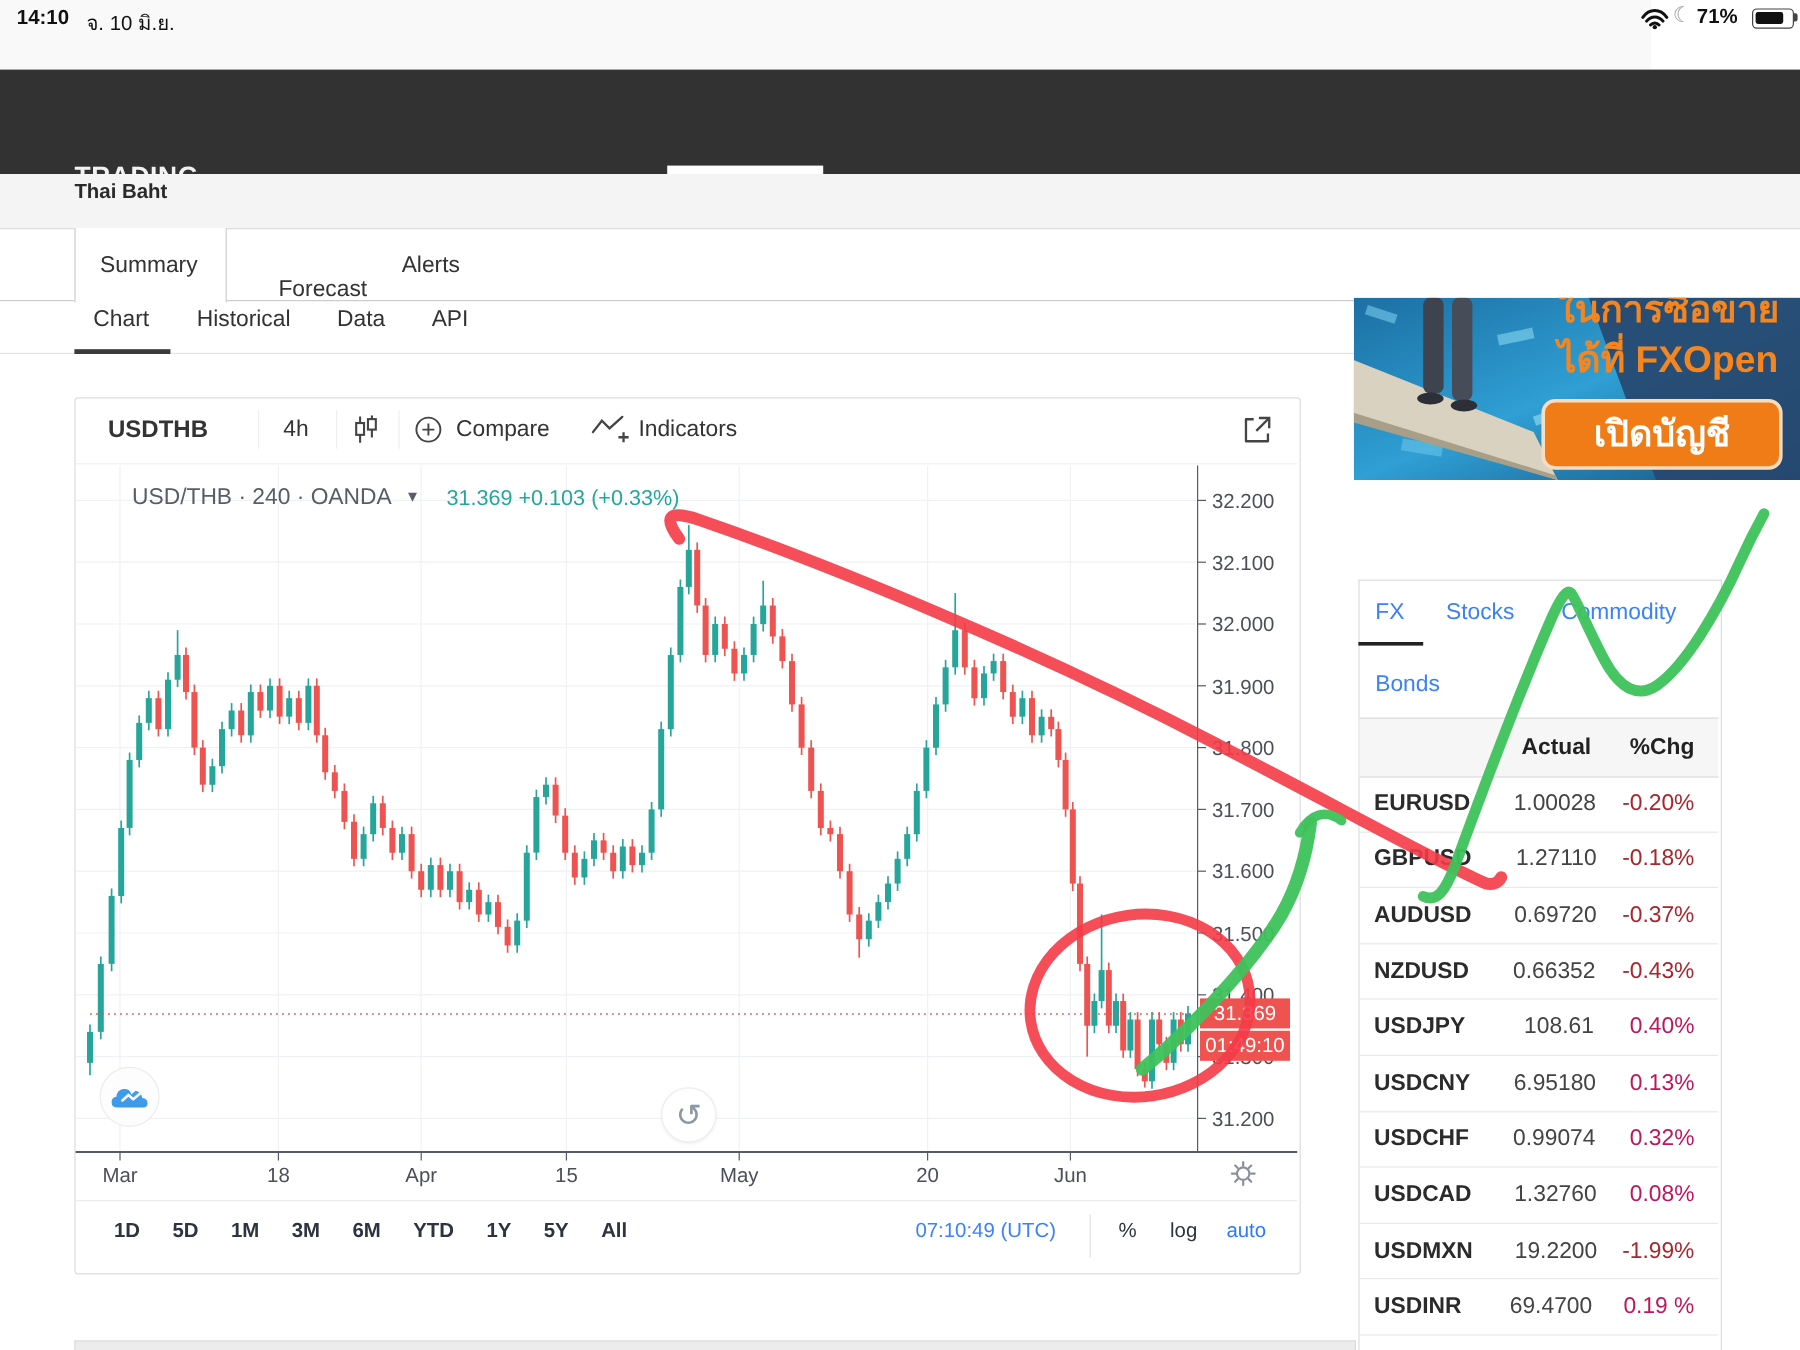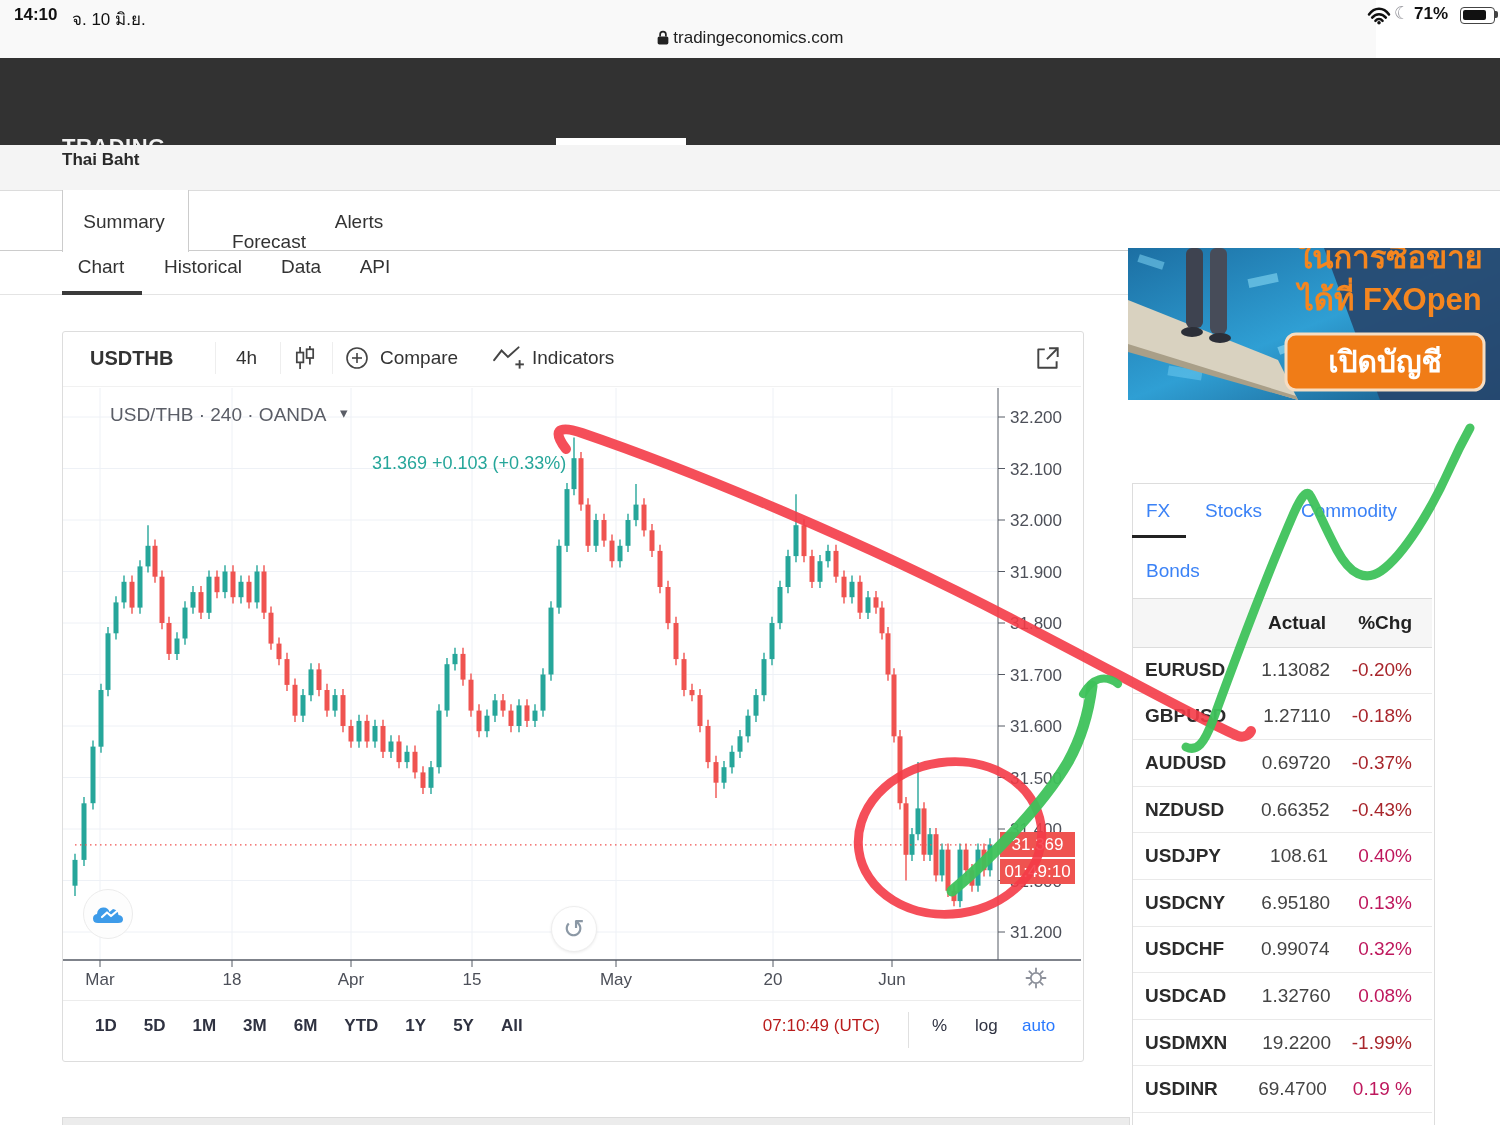--- a/index.html
+++ b/index.html
@@ -36,34 +36,34 @@
   .tabtxt{top:211px;font-size:19px;color:#333;transform:translateX(-50%);}
   .subtabtxt{top:256px;font-size:19px;color:#333;transform:translateX(-50%);}
   .subtab-underline{left:62px;top:291px;width:80px;height:4px;background:#3a3a3a;}
   .subtabs-line{left:0;top:294px;width:1500px;height:1px;background:#e4e4e4;}
   
   .card{left:62px;top:331px;width:1020px;height:729px;border:1px solid #ddd;border-radius:3px;background:#fff;}
   .chdr{top:347px;font-size:19px;color:#333;}
   .chdr-sep{top:342px;width:1px;height:32px;background:#eee;}
   .legend{left:110px;top:404px;font-size:19px;color:#5a5d66;}
   .legend-caret{left:340px;top:404px;font-size:15px;color:#5a5d66;}
-  .quote{left:372px;top:405px;font-size:18px;color:#26a69a;margin-top:48px;}
+  .quote{left:372px;top:405px;font-size:18px;color:#26a69a;}
   .ylab{left:1010px;font-size:17px;color:#4c4f58;}
   .xlab{top:970px;font-size:17px;color:#4c4f58;transform:translateX(-50%);}
   .ptag{left:1000px;width:75px;height:25px;background:#ef5350;color:#fff;font-size:17px;
         display:flex;align-items:center;justify-content:center;}
   .wm-circle{left:83px;top:889px;width:48px;height:48px;border-radius:50%;background:#fdfdfd;border:1px solid #ececec;
         display:flex;align-items:center;justify-content:center;}
   .refresh-circle{left:551px;top:906px;width:44px;height:44px;border-radius:50%;background:#fff;border:1px solid #eee;
         box-shadow:0 1px 3px rgba(0,0,0,.08);display:flex;align-items:center;justify-content:center;
         font-size:26px;color:#8b98a5;}
   .tb-sep{left:908px;top:1012px;width:1px;height:36px;background:#e0e0e0;}
   .ranges{left:95px;top:1016px;display:flex;gap:27px;font-size:17px;font-weight:bold;color:#2f3241;}
   .ranges span{cursor:pointer;}
-  .clock{left:735px;top:1016px;width:145px;text-align:right;font-size:17px;color:#b91c1c;}
+  .clock{left:735px;top:1016px;width:145px;text-align:right;font-size:17px;color:#3b82f6;}
   .tbtn{top:1016px;font-size:17px;color:#2f3241;cursor:pointer;}
   .auto{color:#2979ff;}
   .bottomstrip{left:62px;top:1117px;width:1066px;height:8px;background:#ececec;border:1px solid #dcdcdc;border-bottom:none;}
   
   .ad{left:1128px;top:248px;width:372px;height:152px;overflow:hidden;}
   .panel{left:1132px;top:483px;width:301px;height:642px;border:1px solid #ddd;border-bottom:none;background:#fff;}
   .mtab{font-size:19px;color:#3b82f6;cursor:pointer;}
   .fx-underline{left:1132px;top:535px;width:54px;height:3px;background:#222;}
   .thead{left:1133px;top:598px;width:299px;height:48px;background:#f6f6f6;border-top:1px solid #ddd;border-bottom:1px solid #ddd;
          display:flex;align-items:center;font-size:19px;font-weight:bold;color:#222;}
@@ -88,27 +88,20 @@
     <path d="M2.5,9 C5,5.5 8.3,3.6 12,3.6 C15.7,3.6 19,5.5 21.5,9" fill="none" stroke="#111" stroke-width="2.4" stroke-linecap="round"></path>
     <path d="M5.5,12 C7.3,9.8 9.5,8.7 12,8.7 C14.5,8.7 16.7,9.8 18.5,12" fill="none" stroke="#111" stroke-width="2.4" stroke-linecap="round"></path>
     <path d="M8.6,15 C9.6,13.9 10.7,13.4 12,13.4 C13.3,13.4 14.4,13.9 15.4,15" fill="none" stroke="#111" stroke-width="2.4" stroke-linecap="round"></path>
     <circle cx="12" cy="16.8" r="1.7" fill="#111"></circle>
   </svg>
   <span class="abs st-moon">☾</span>
   <span class="abs st-pct">71%</span>
   <div class="abs st-batt-body"></div>
   <div class="abs st-batt-fill"></div>
   <div class="abs st-batt-nub"></div>
-  <div class="abs url-row">
-    <svg style="display:inline-block;vertical-align:-2px;" width="12" height="15" viewBox="0 0 11 14">
-      <rect x="0.5" y="6" width="10" height="7.5" rx="1.5" fill="#222"></rect>
-      <path d="M2.8,6 V4.3 A2.7,2.7 0 0 1 8.2,4.3 V6" fill="none" stroke="#222" stroke-width="1.6"></path>
-    </svg>
-    <span>tradingeconomics.com</span>
-  </div>
 </div>
 
 <div class="abs navbar">
   <div class="abs logo1" style="position:absolute;">TRADING</div>
   <div class="abs logo2">ECONOMICS</div>
   <span class="abs navitem" style="left:286px;">Calendar</span>
   <span class="abs navitem" style="left:415px;"><span>Indicators</span> <span class="caret">▾</span></span>
   <div class="abs nav-markets"><span>Markets</span>&nbsp;<span class="caret">▾</span></div>
   <span class="abs navitem" style="left:704px;"><span>Forecasts</span> <span class="caret">▾</span></span>
   <input class="abs nav-search" placeholder="Search" style="">
@@ -564,21 +557,21 @@
 <span class="abs mtab" style="left:1146px;top:560px;">Bonds</span>
 <div class="abs fx-underline"></div>
 
 <div class="abs thead">
   <span class="c2">Actual</span>
   <span class="c3">%Chg</span>
 </div>
 <div class="abs fxrows" id="fxrows">
     <div class="fxrow">
       <span class="sym">EURUSD</span>
-      <span class="act">1.13082</span>
+      <span class="act">1.00028</span>
       <span class="chg neg">-0.20%</span>
     </div>
     <div class="fxrow">
       <span class="sym">GBPUSD</span>
       <span class="act">1.27110</span>
       <span class="chg neg">-0.18%</span>
     </div>
     <div class="fxrow">
       <span class="sym">AUDUSD</span>
       <span class="act">0.69720</span>

